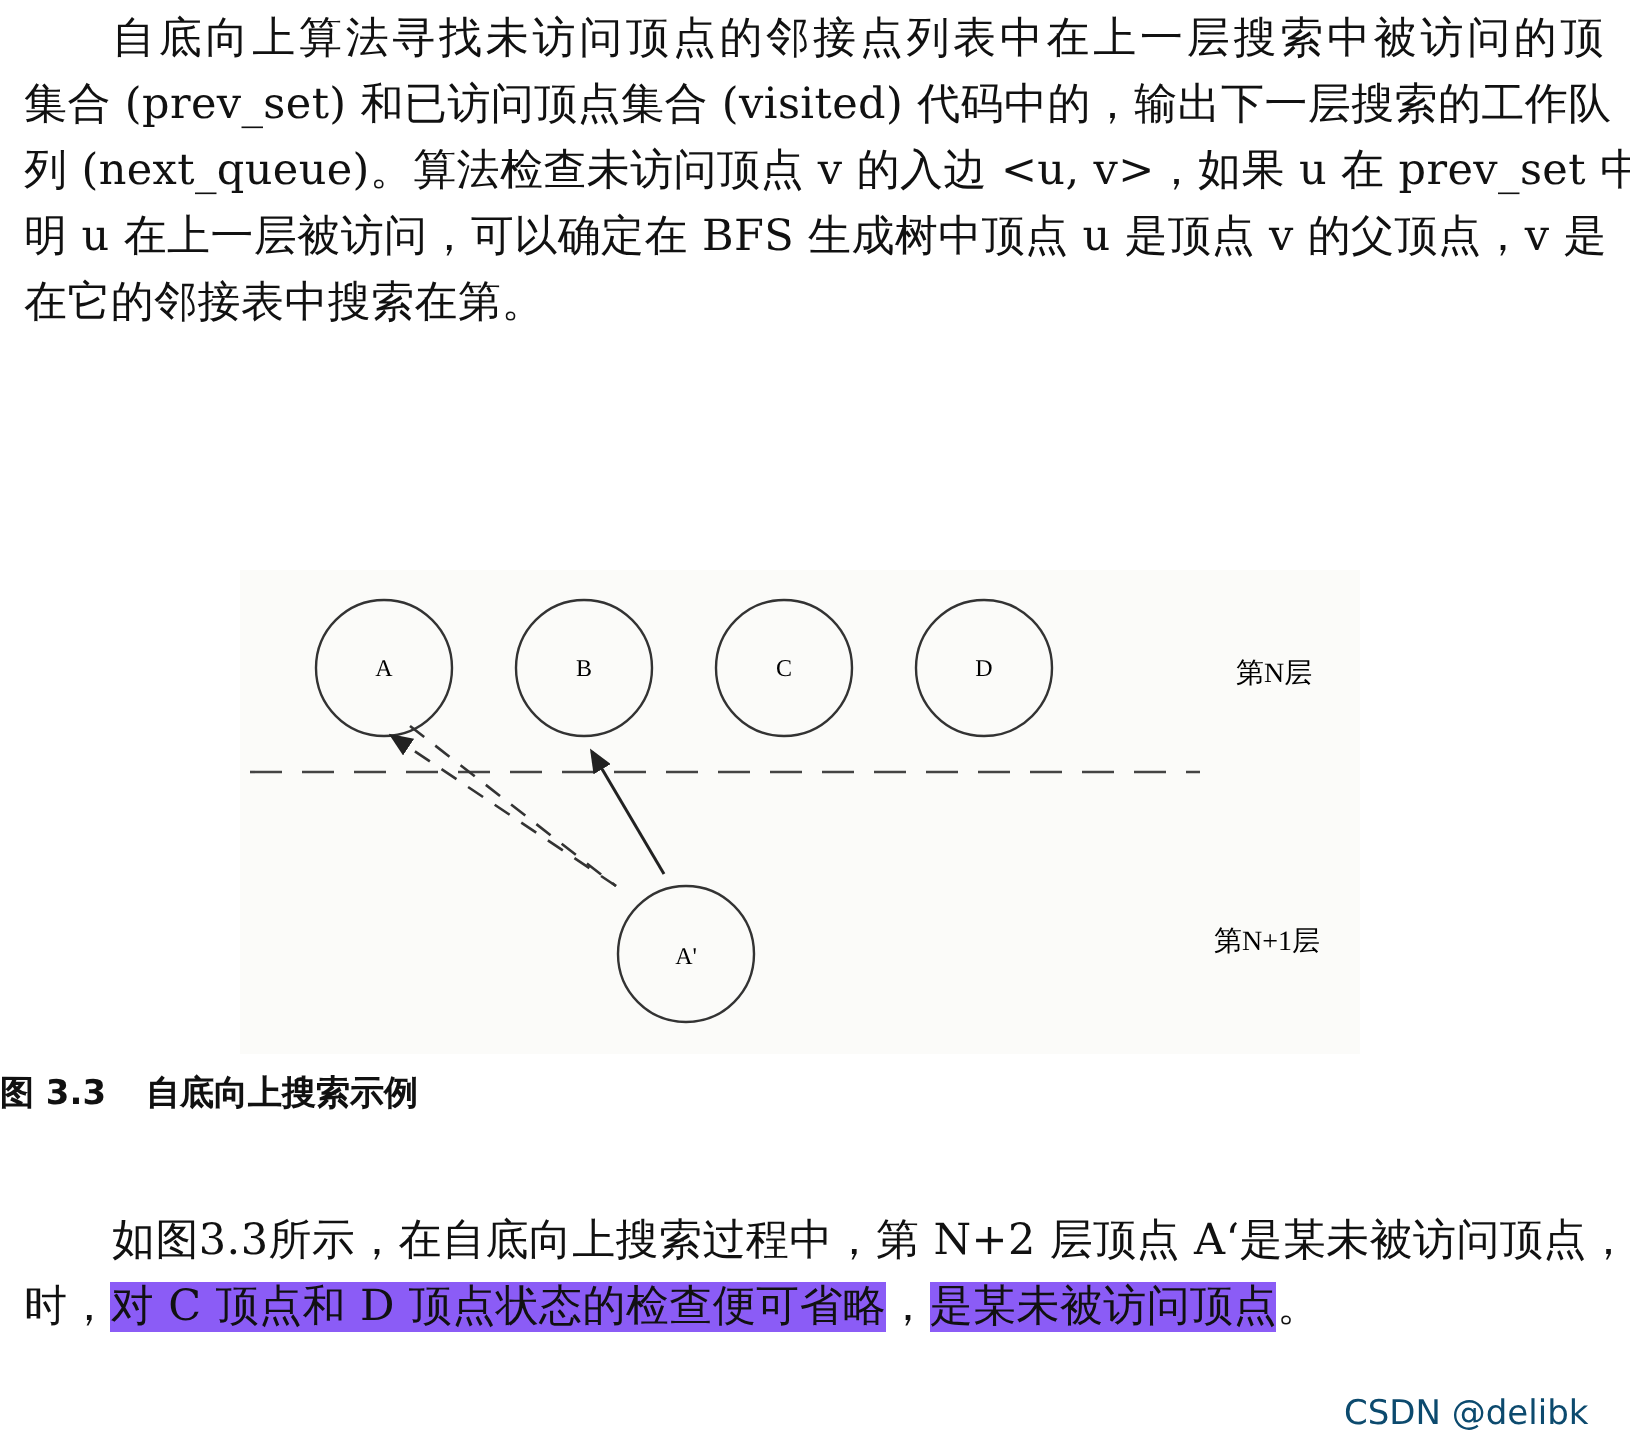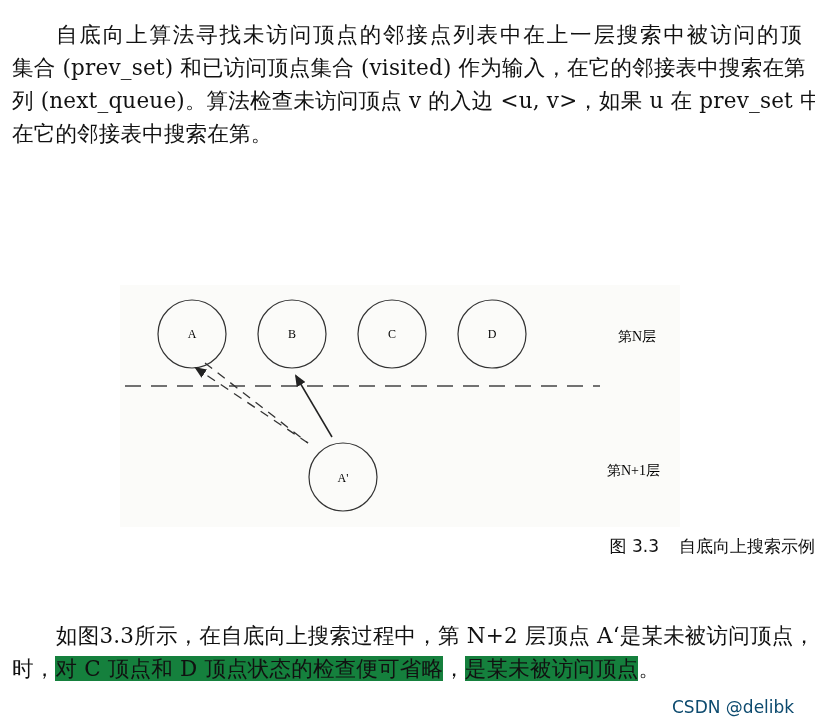--- a/index.html
+++ b/index.html
@@ -6,46 +6,47 @@
   body {
     width: 815px; height: 728px; background: #ffffff; position: relative; overflow: hidden;
     font-family: "DejaVu Serif", "Liberation Serif", serif; color: #111;
   }
   .para {
     position: absolute; left: 12px; width: 790px;
     font-size: 21.5px; line-height: 33px; letter-spacing: 0.2px;
   }
   .line { display: block; white-space: nowrap; text-align: justify; text-align-last: justify; }
   .line.last { text-align-last: left; }
-  .indent { padding-left: 44px; margin-top: 15px; }
+  .indent { padding-left: 44px; }
   .p1 { top: 3px; }
   .p2 { top: 604px; }
   .figure {
     position: absolute; left: 120px; top: 285px; width: 560px; height: 242px;
     background: #fbfbf9;
   }
   .caption {
-    position: absolute; left: 0; width: 815px; top: 535px; text-align: right;
-    font-family: "DejaVu Sans", "Liberation Sans", sans-serif; font-weight: normal; font-size: 17px;
+    position: absolute; left: 0; width: 815px; top: 535px; text-align: left;
+    font-family: "DejaVu Sans", "Liberation Sans", sans-serif; font-weight: bold; font-size: 17px;
   }
   .caption .num { margin-right: 20px; }
-  .hl { background: #15803d; }
+  .hl { background: #8b5cf6; }
   .watermark {
     position: absolute; left: 672px; top: 697px; font-family: "DejaVu Sans", "Liberation Sans", sans-serif;
     font-size: 17px; color: #0c4a6e;
   }
   svg text { font-family: "Liberation Serif", serif; }
 </style>
 </head>
 <body>
 
 <div class="para p1">
   <span class="line indent">自底向上算法寻找未访问顶点的邻接点列表中在上一层搜索中被访问的顶</span>
-  <span class="line">集合 (prev_set) 和已访问顶点集合 (visited) 作为输入，在它的邻接表中搜索在第</span>
+  <span class="line">集合 (prev_set) 和已访问顶点集合 (visited) 代码中的，输出下一层搜索的工作队</span>
   <span class="line">列 (next_queue)。算法检查未访问顶点 v 的入边 &lt;u, v&gt;，如果 u 在 prev_set 中，说</span>
+  <span class="line">明 u 在上一层被访问，可以确定在 BFS 生成树中顶点 u 是顶点 v 的父顶点，v 是</span>
   <span class="line last">在它的邻接表中搜索在第。</span>
 </div>
 
 <div class="figure">
   <svg width="560" height="242" viewBox="0 0 560 242">
     <defs>
       <marker id="arrow" markerWidth="12" markerHeight="10" refX="10" refY="5" orient="auto" markerUnits="userSpaceOnUse">
         <path d="M0,0 L12,5 L0,10 Z" fill="#222"></path>
       </marker>
     </defs>

